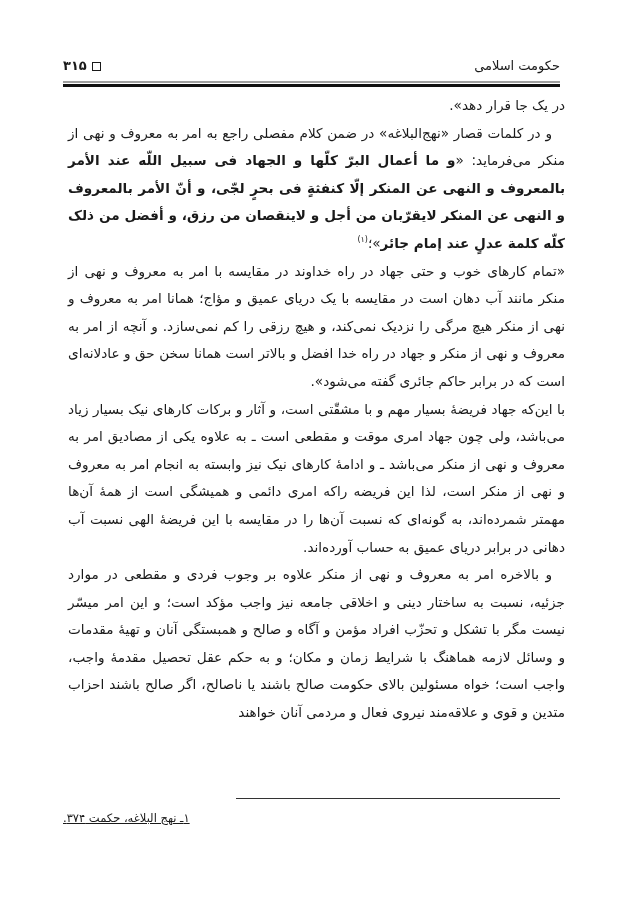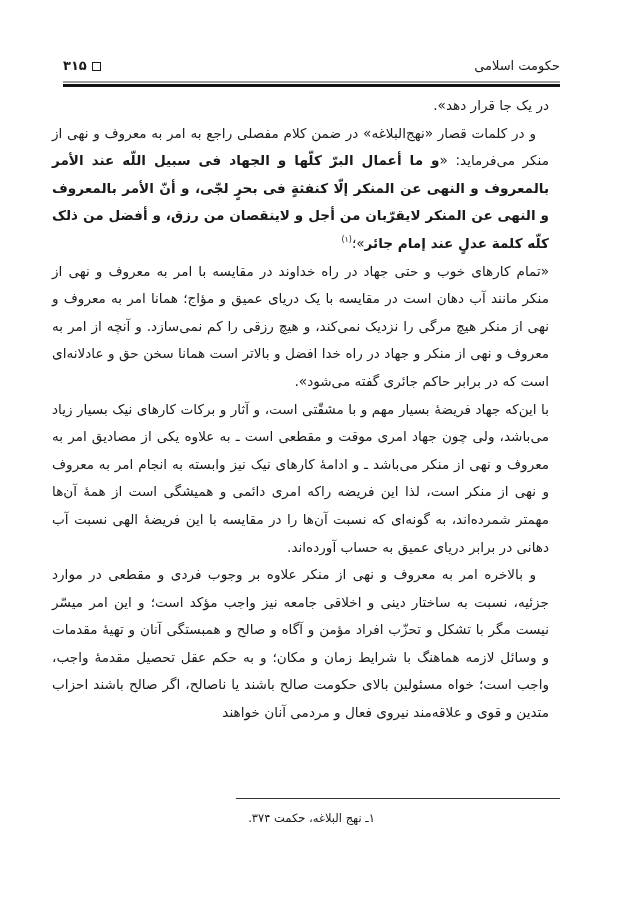--- a/index.html
+++ b/index.html
@@ -66,21 +66,21 @@
     .rule-thick {
       position: absolute;
       left: 63px;
       width: 497px;
       top: 84px;
       height: 3px;
       background: #111111;
     }
     .body-text {
       position: absolute;
-      left: 52px;
+      left: 68px;
       width: 497px;
       top: 92px;
       direction: rtl;
       text-align: justify;
       text-align-last: right;
       font-size: 13.6px;
       line-height: 27.6px;
     }
     .body-text p {
       margin: 0;
@@ -105,23 +105,24 @@
       top: 798px;
       height: 1px;
       background: #333333;
     }
     .footnote {
       position: absolute;
       left: 63px;
       width: 497px;
       top: 809px;
       direction: rtl;
-      text-align: center;
+      text-align: left;
       font-size: 11.5px;
       line-height: 18px;
+      text-decoration: underline;
     }
   </style>
 </head>
 <body>
 
 <div class="page">
 
   <div class="header">
     <span class="running-title">حکومت اسلامی</span>
     <span class="page-number-wrap">

